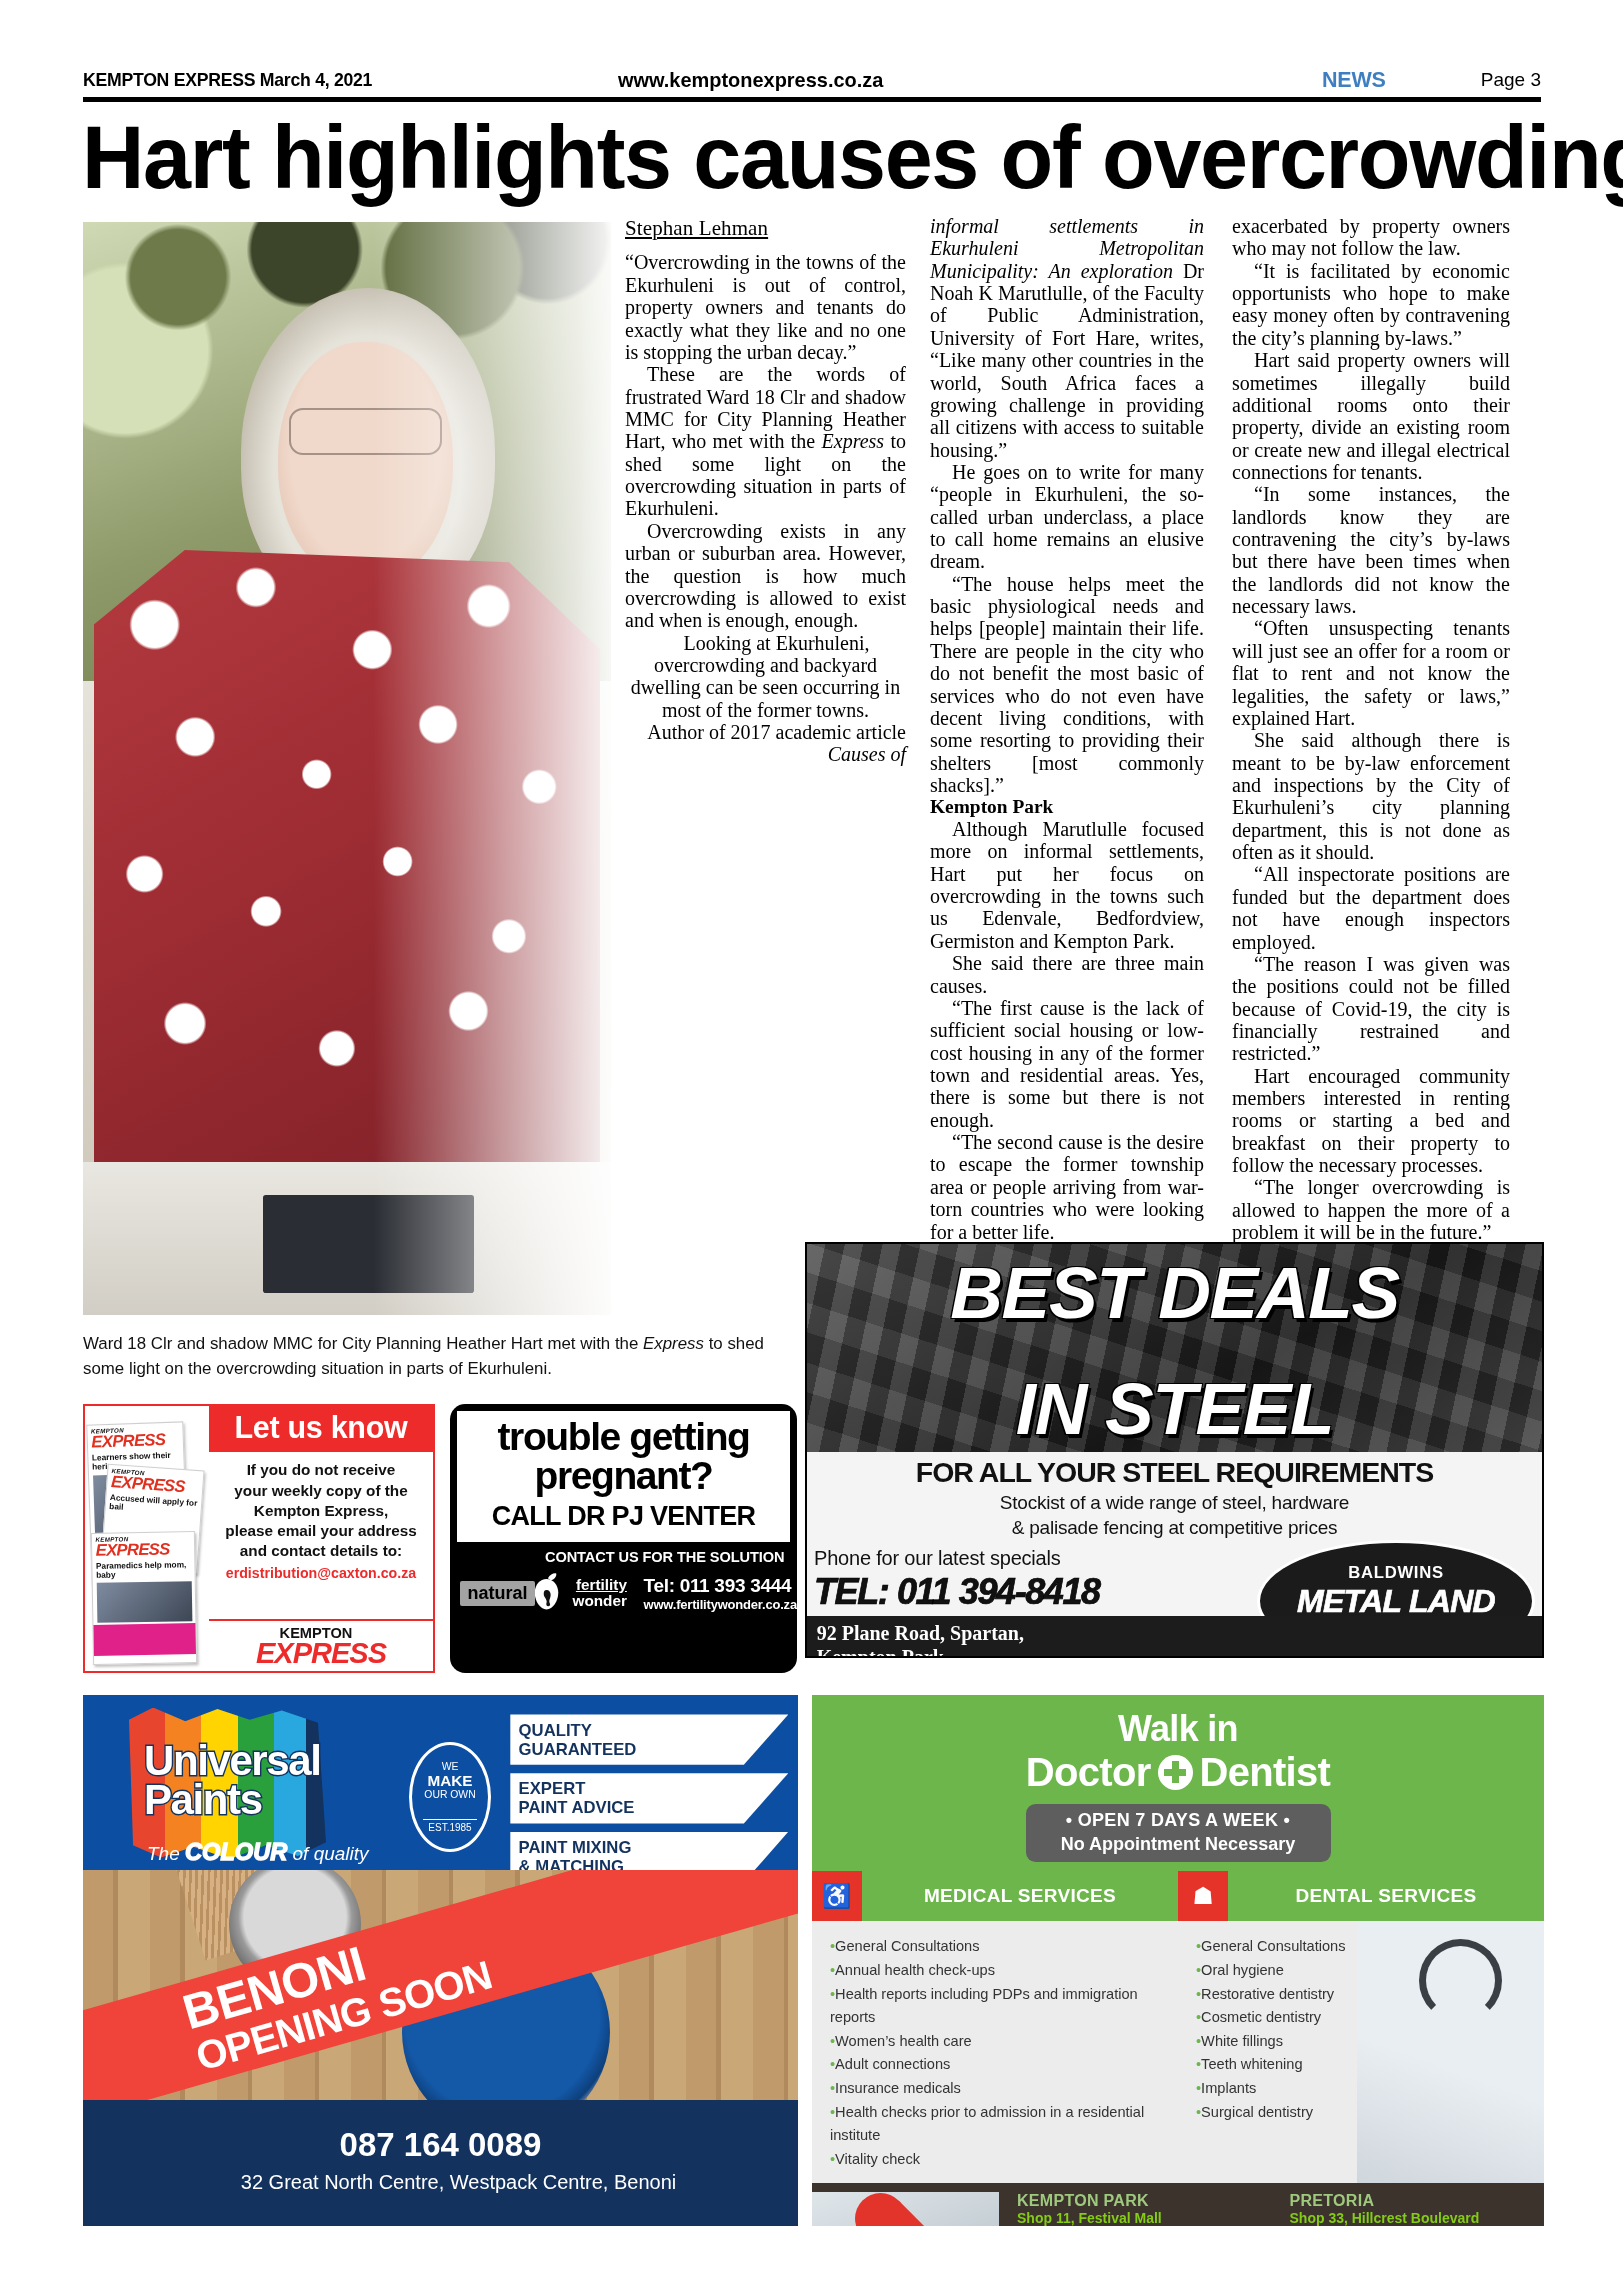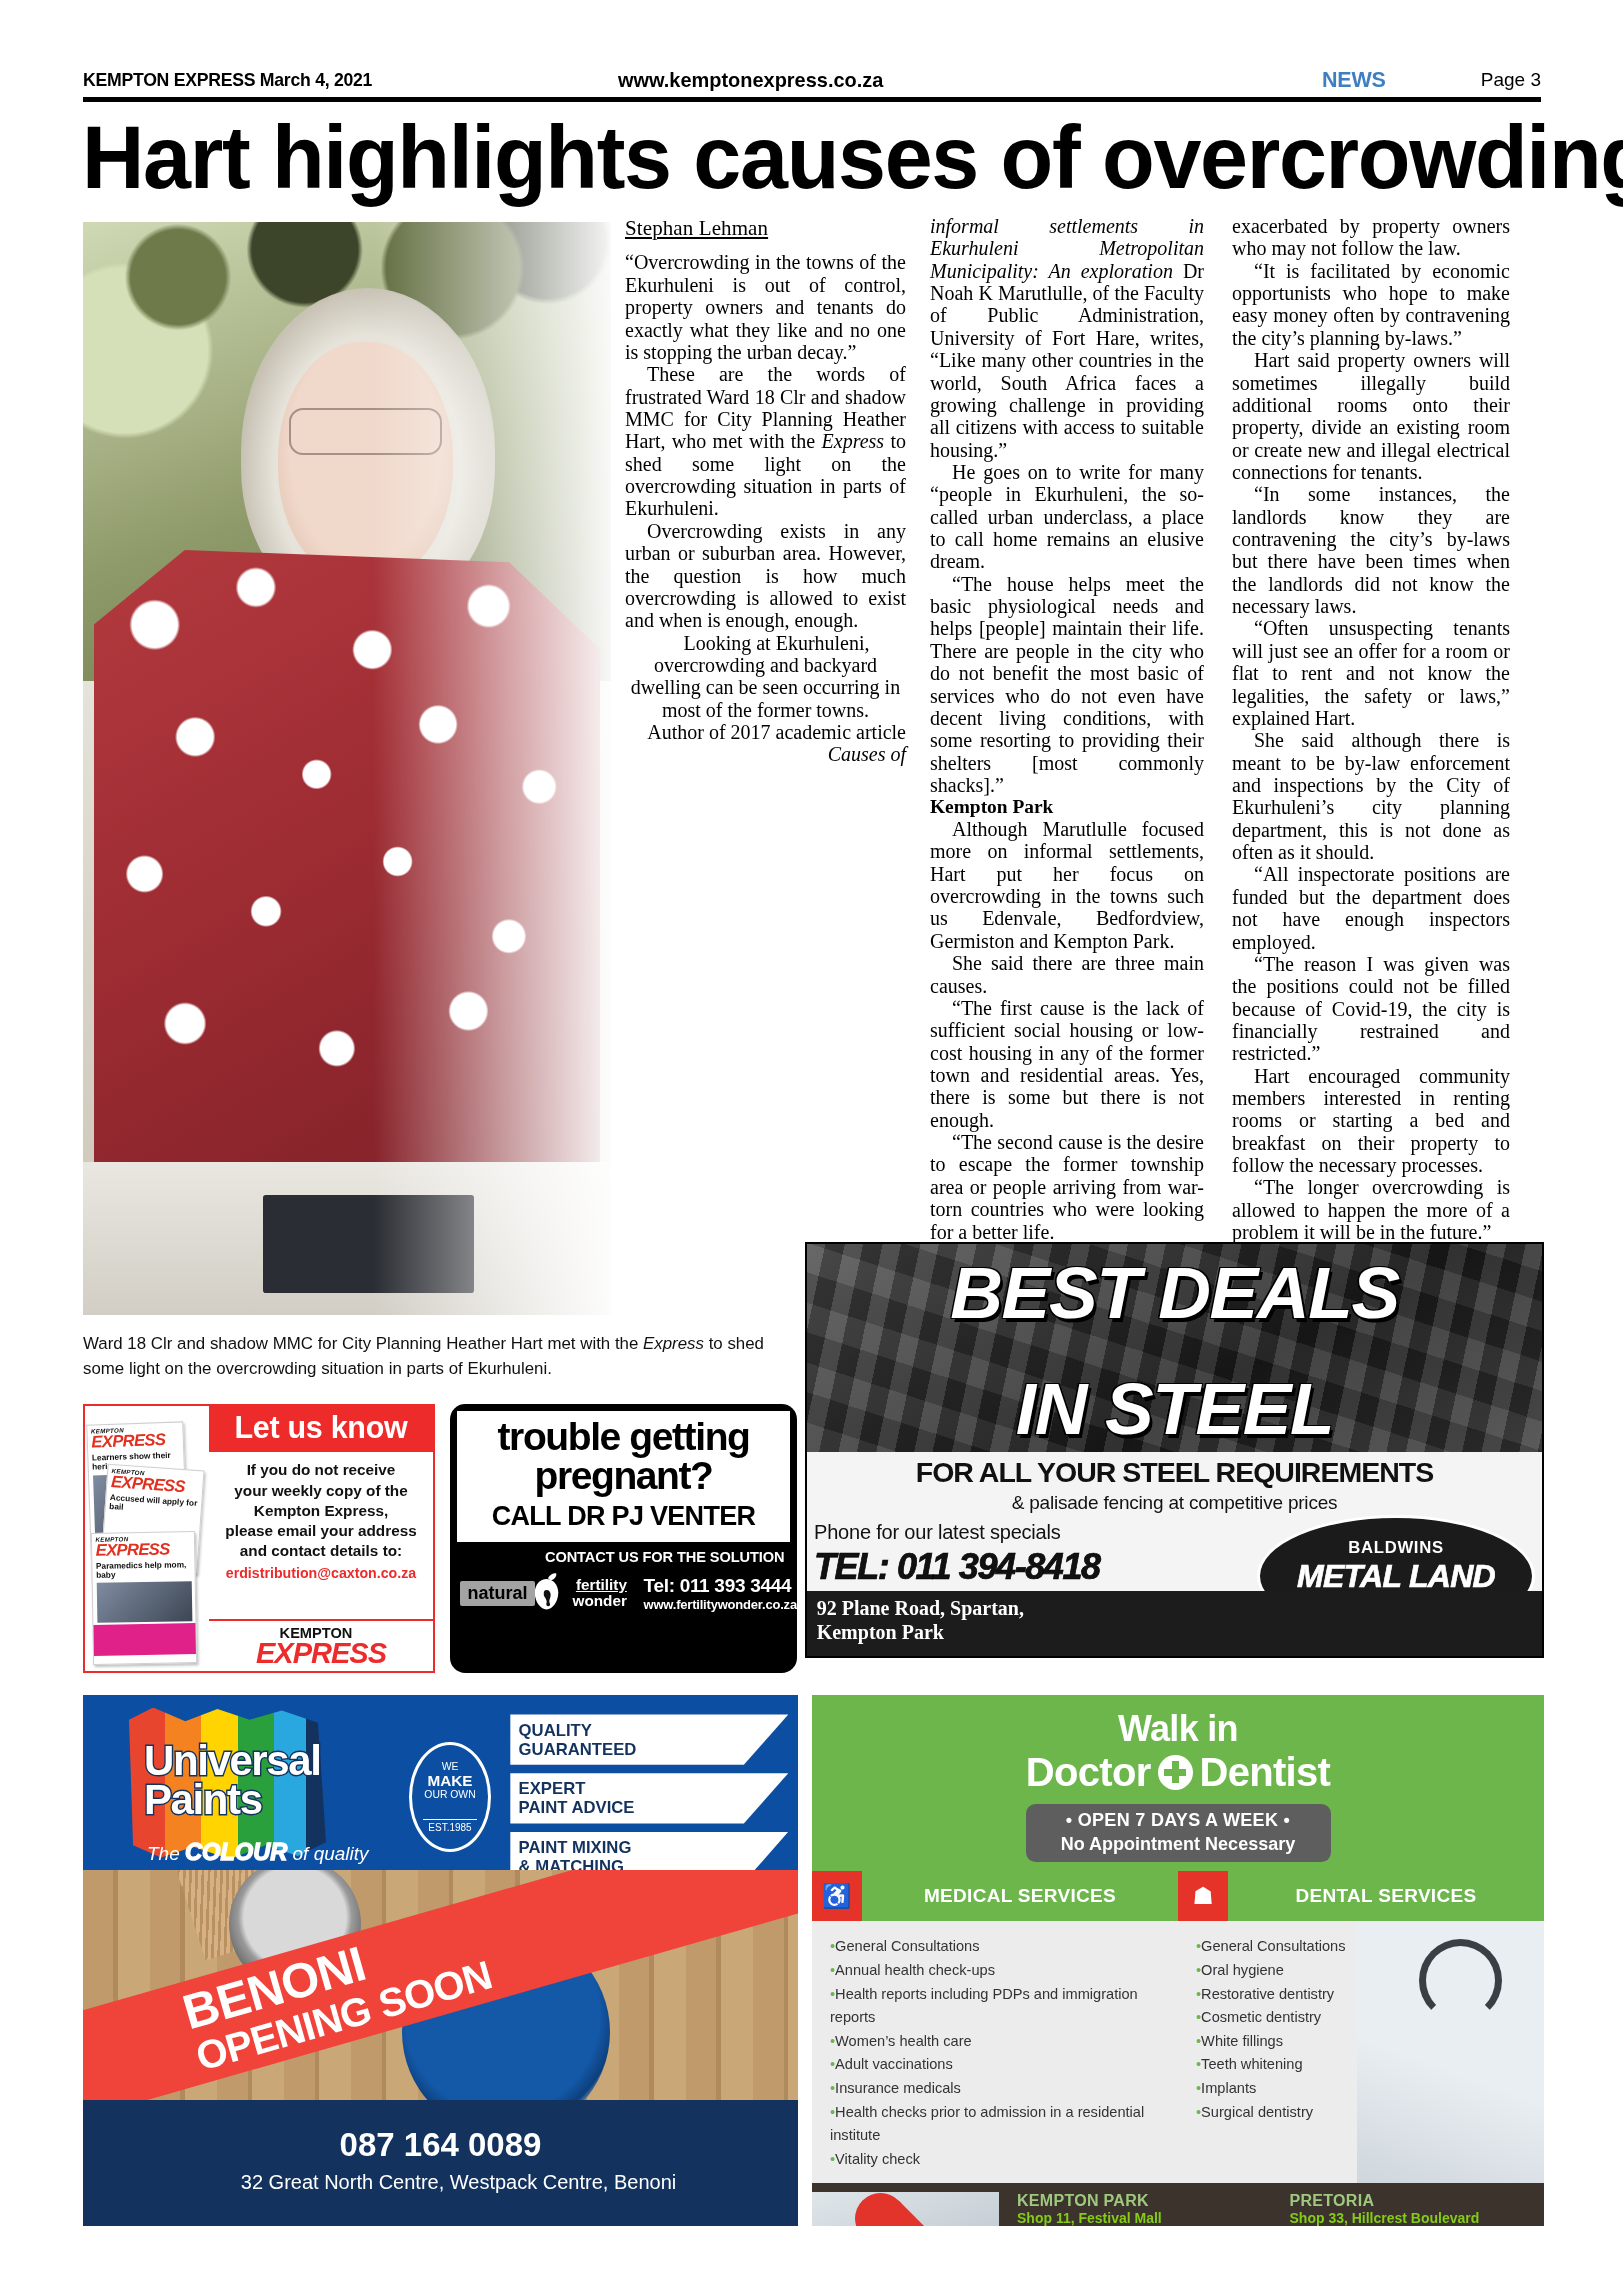--- a/index.html
+++ b/index.html
@@ -421,20 +421,21 @@
   </div>
 </div>
 
 <div id="ad-steel">
   <div class="steel-top">
     <div class="steel-hl1">BEST DEALS</div>
     <div class="steel-hl2">IN STEEL</div>
   </div>
   <div class="steel-mid">
     <div class="steel-req">FOR ALL YOUR STEEL REQUIREMENTS</div>
+    <div class="steel-sub">Stockist of a wide range of steel, hardware</div>
     <div class="steel-sub">&amp; palisade fencing at competitive prices</div>
     <div class="steel-phone">Phone for our latest specials</div>
     <div class="steel-tel">TEL: 011 394-8418</div>
     <div class="steel-oval">
       <div class="steel-bald">BALDWINS</div>
       <div class="steel-ml">METAL LAND</div>
       <div class="steel-tom">TEST OUR METAL</div>
     </div>
   </div>
   <div class="steel-bot">
@@ -504,21 +505,21 @@
       <span class="wd-icon">☗</span>
       <span class="wd-sectitle">DENTAL SERVICES</span>
     </div>
   </div>
   <div class="wd-lists">
     <ul class="wd-list" id="medical-list">
         <li>General Consultations</li>
         <li>Annual health check-ups</li>
         <li>Health reports including PDPs and immigration reports</li>
         <li>Women’s health care</li>
-        <li>Adult vaccinations</li>
+        <li>Adult connections</li>
         <li>Insurance medicals</li>
         <li>Health checks prior to admission in a residential institute</li>
         <li>Vitality check</li>
       </ul>
     <ul class="wd-list" id="dental-list">
         <li>General Consultations</li>
         <li>Oral hygiene</li>
         <li>Restorative dentistry</li>
         <li>Cosmetic dentistry</li>
         <li>White fillings</li>

